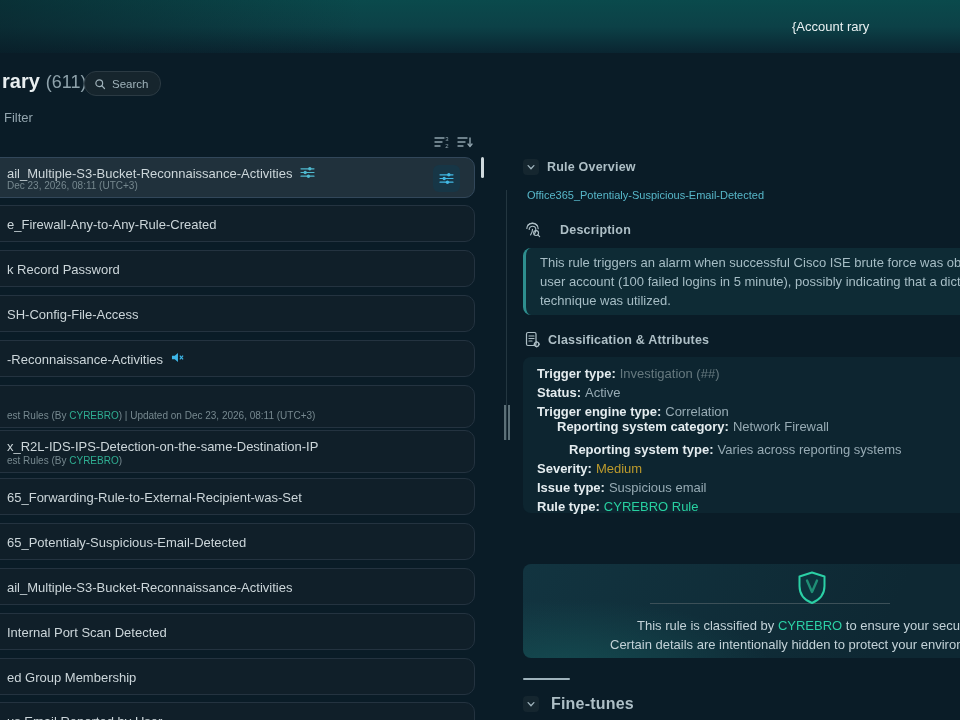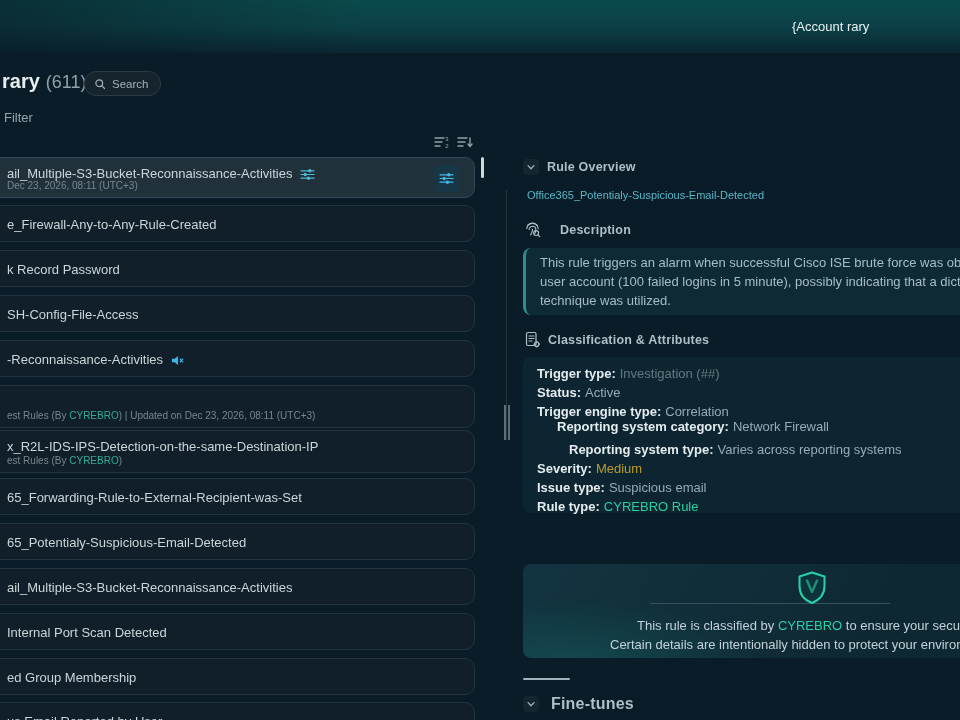--- a/index.html
+++ b/index.html
@@ -29,21 +29,21 @@
   .filter-label{left:4px;top:110px;font-size:13px;color:#93a5ae;}
   .sort-icons{left:434px;top:135px;display:flex;gap:7px;color:#8fa3ad;}
   
   .card{
     left:-20px;width:495px;border-radius:10px;box-sizing:border-box;
     background:#101f29;border:1px solid #243340;cursor:pointer;
   }
   .card.selected{background:#20313c;border-color:#32475a;}
   .card-title{
     position:absolute;left:26px;top:8px;font-size:13px;color:#ccd6da;white-space:nowrap;
-    display:flex;align-items:flex-end;gap:8px;
+    display:flex;align-items:flex-start;gap:8px;
   }
   .card.oneline .card-title{top:50%;transform:translateY(-50%);}
   .card-sub{
     position:absolute;left:26px;bottom:6px;font-size:10px;color:#76888f;white-space:nowrap;
   }
   .card-sub .brand{color:#2fae92;}
   .card-action{
     position:absolute;right:14px;top:7px;width:27px;height:27px;border-radius:6px;
     background:#173646;display:flex;align-items:center;justify-content:center;
     color:#42b9e5;cursor:pointer;

